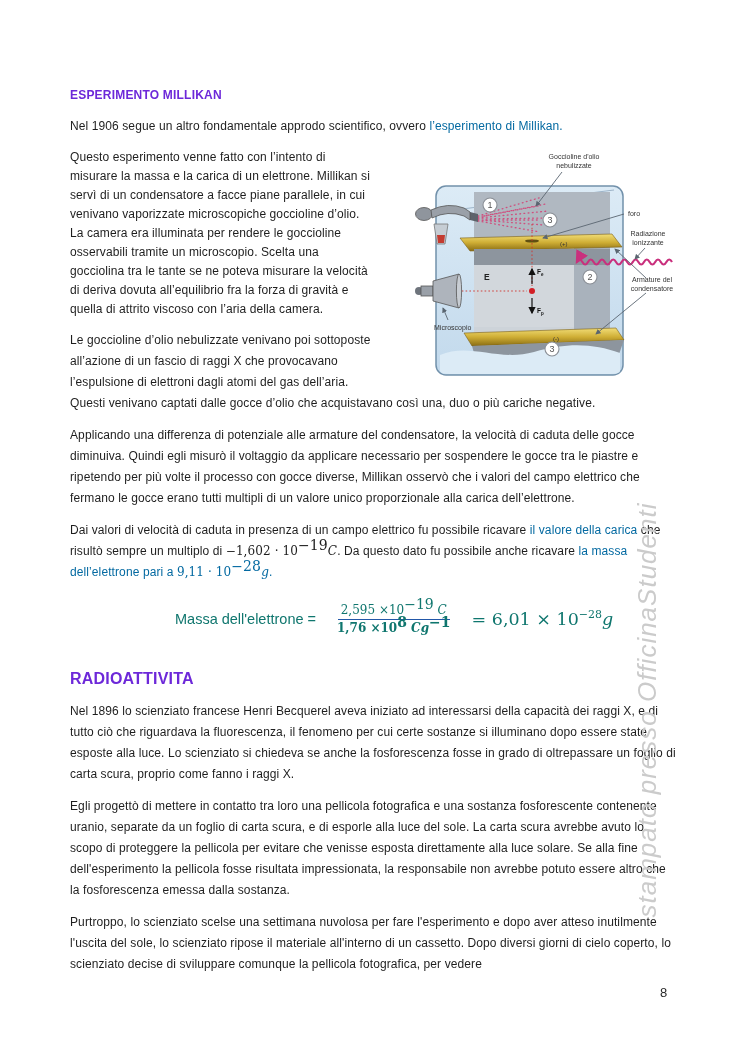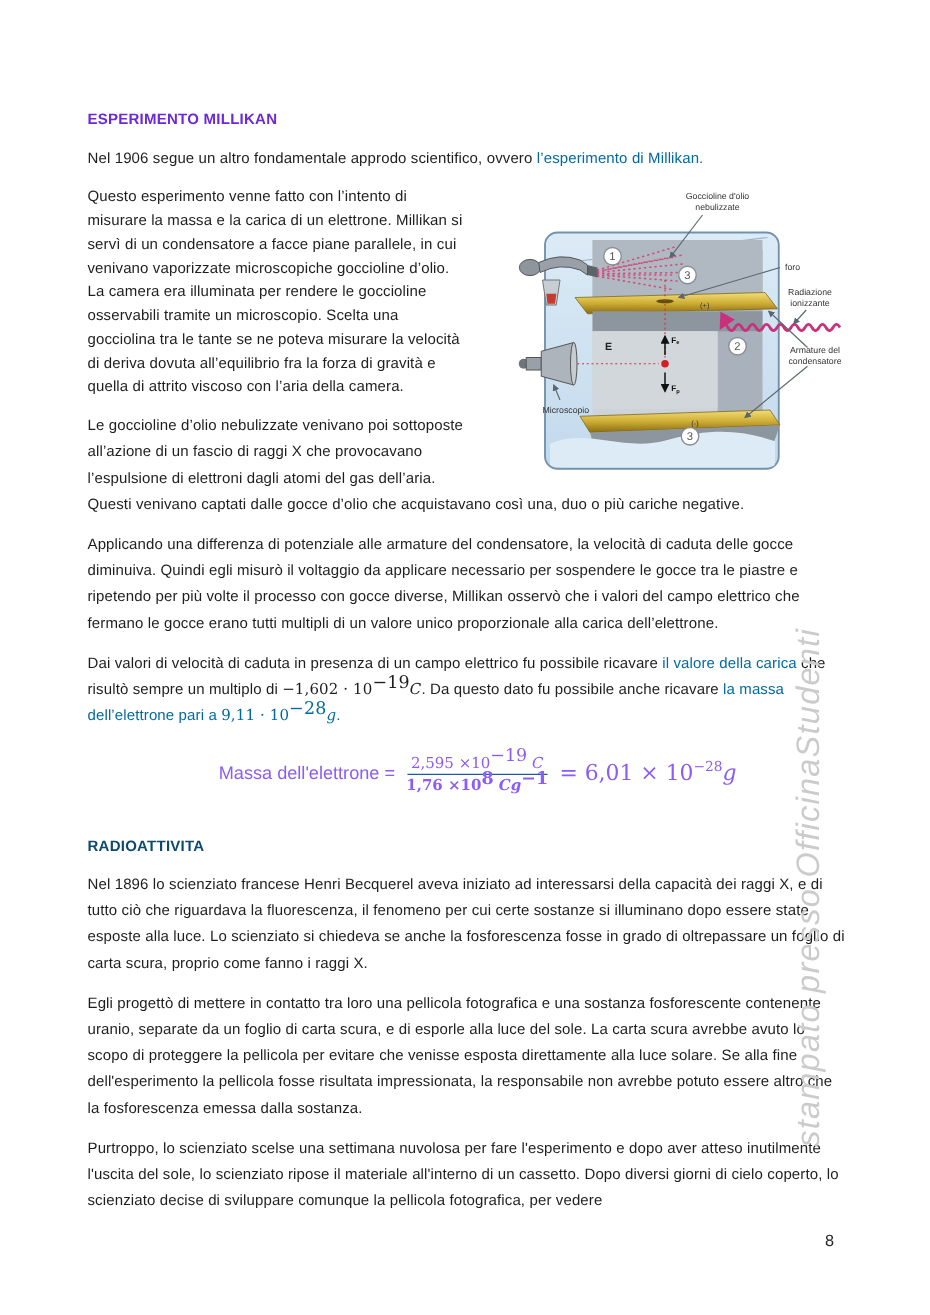--- a/index.html
+++ b/index.html
@@ -1,29 +1,29 @@
 <!DOCTYPE html>
 <html><head>
 <meta charset="utf-8">
 <style>
   html,body{margin:0;padding:0;background:#fff;}
   .page{position:relative;width:744px;height:1052px;background:#ffffff;overflow:hidden;
         font-family:"Liberation Sans",sans-serif;color:#1e1e1e;}
   .content{position:absolute;left:70px;top:88px;width:606px;}
   h1{font-size:12px;font-weight:700;color:#6d28d9;margin:0 0 14px 0;letter-spacing:.2px;}
-  h2{font-size:12px;font-weight:700;color:#0c4a6e;margin:26px 0 13px 0;letter-spacing:.2px;}
+  h2{font-size:16px;font-weight:700;color:#6d28d9;margin:26px 0 13px 0;letter-spacing:.2px;}
   p{font-size:12px;line-height:21px;margin:0 0 11px 0;letter-spacing:.1px;}
   p.col{line-height:19px;}
   .red{color:#0369a1;}
   .math{font-family:"DejaVu Serif",serif;font-size:12px;}
   .math i{font-style:italic;}
   sup{font-size:14px;line-height:0;}
   figure.apparatus{float:right;width:262px;height:232px;margin:2px 0 8px 40px;padding:0;}
   
-  .formula{display:flex;align-items:center;gap:9px;margin:8px 0 0 105px;height:50px;color:#8b5cf6;}
+  .formula{display:flex;align-items:center;gap:21px;margin:8px 0 0 105px;height:50px;color:#0f766e;}
   .f-label{font-size:14.5px;}
   .frac{display:inline-flex;flex-direction:column;align-items:center;
         font-family:"DejaVu Serif",serif;font-size:12px;line-height:1.25;}
   .frac .num{border-bottom:1.5px solid #2257a8;padding:0 3px 1px 3px;}
   .frac .den{padding-top:1px;font-weight:bold;}
   .frac i,.f-result i{font-style:italic;}
   .f-result{font-family:"DejaVu Serif",serif;font-size:17.5px;}
   .f-result sup{font-size:11px;}
   
   .watermark{position:absolute;left:647px;top:710px;transform:translate(-50%,-50%) rotate(-90deg);

